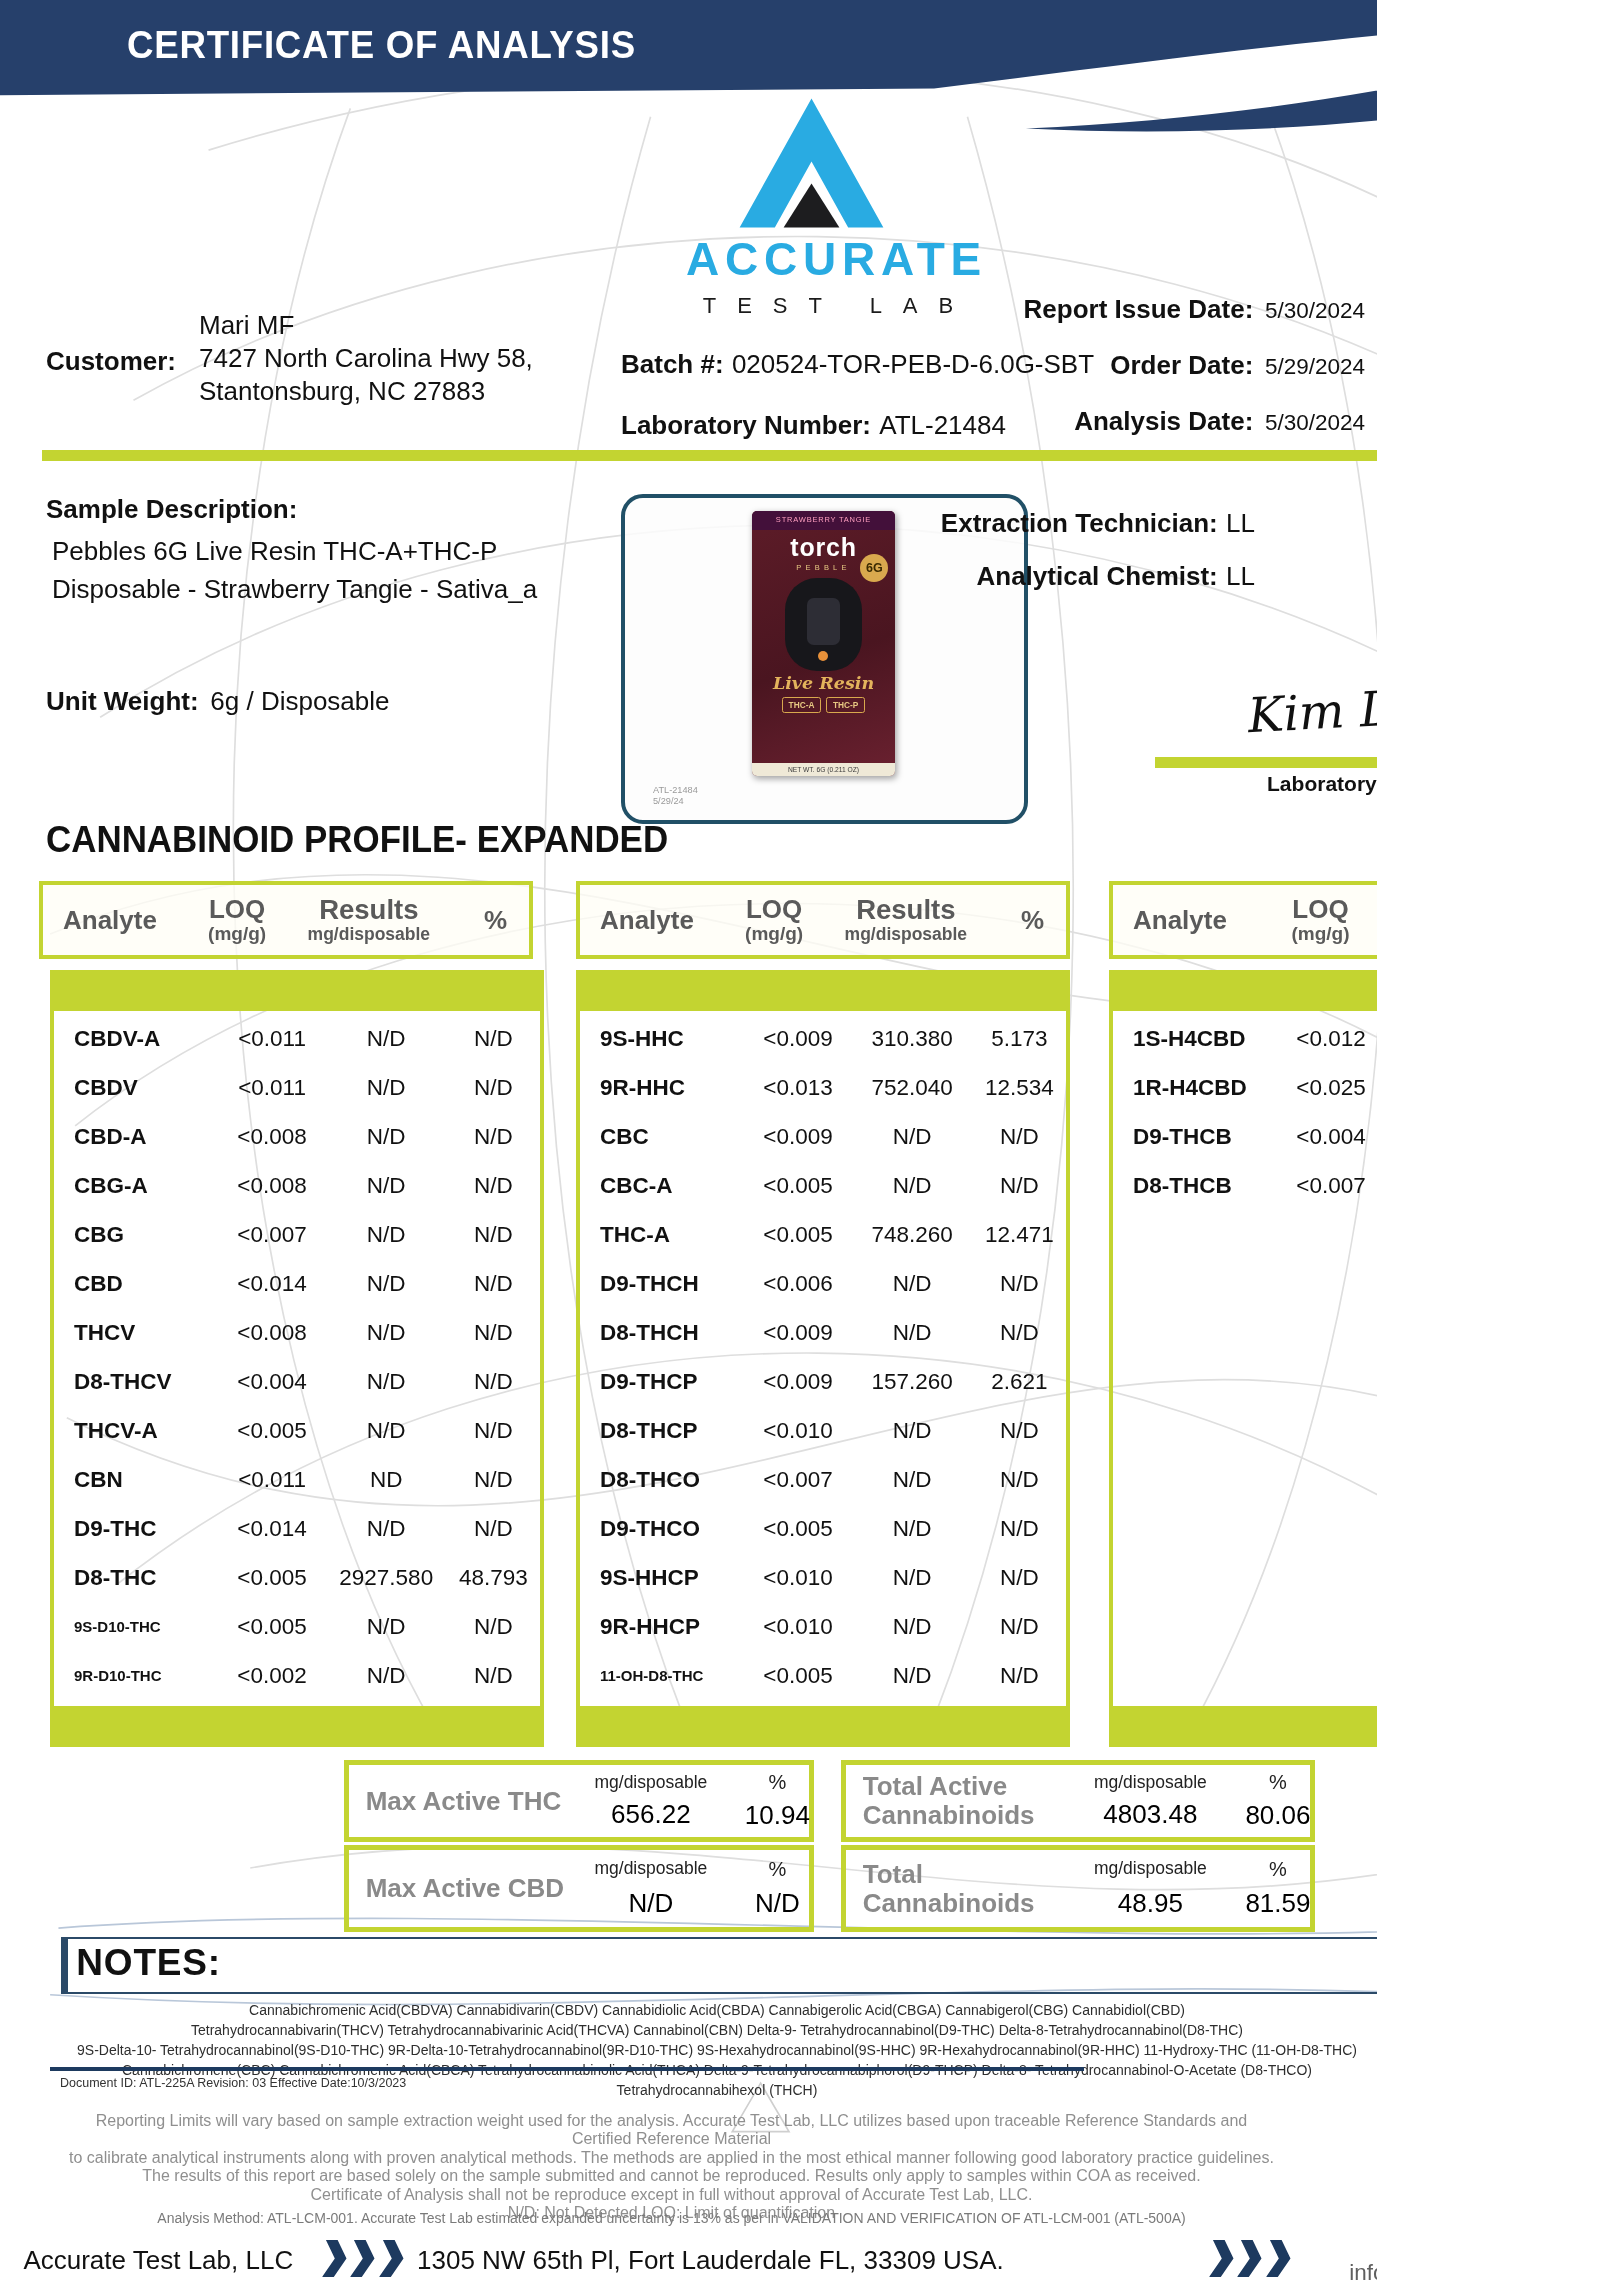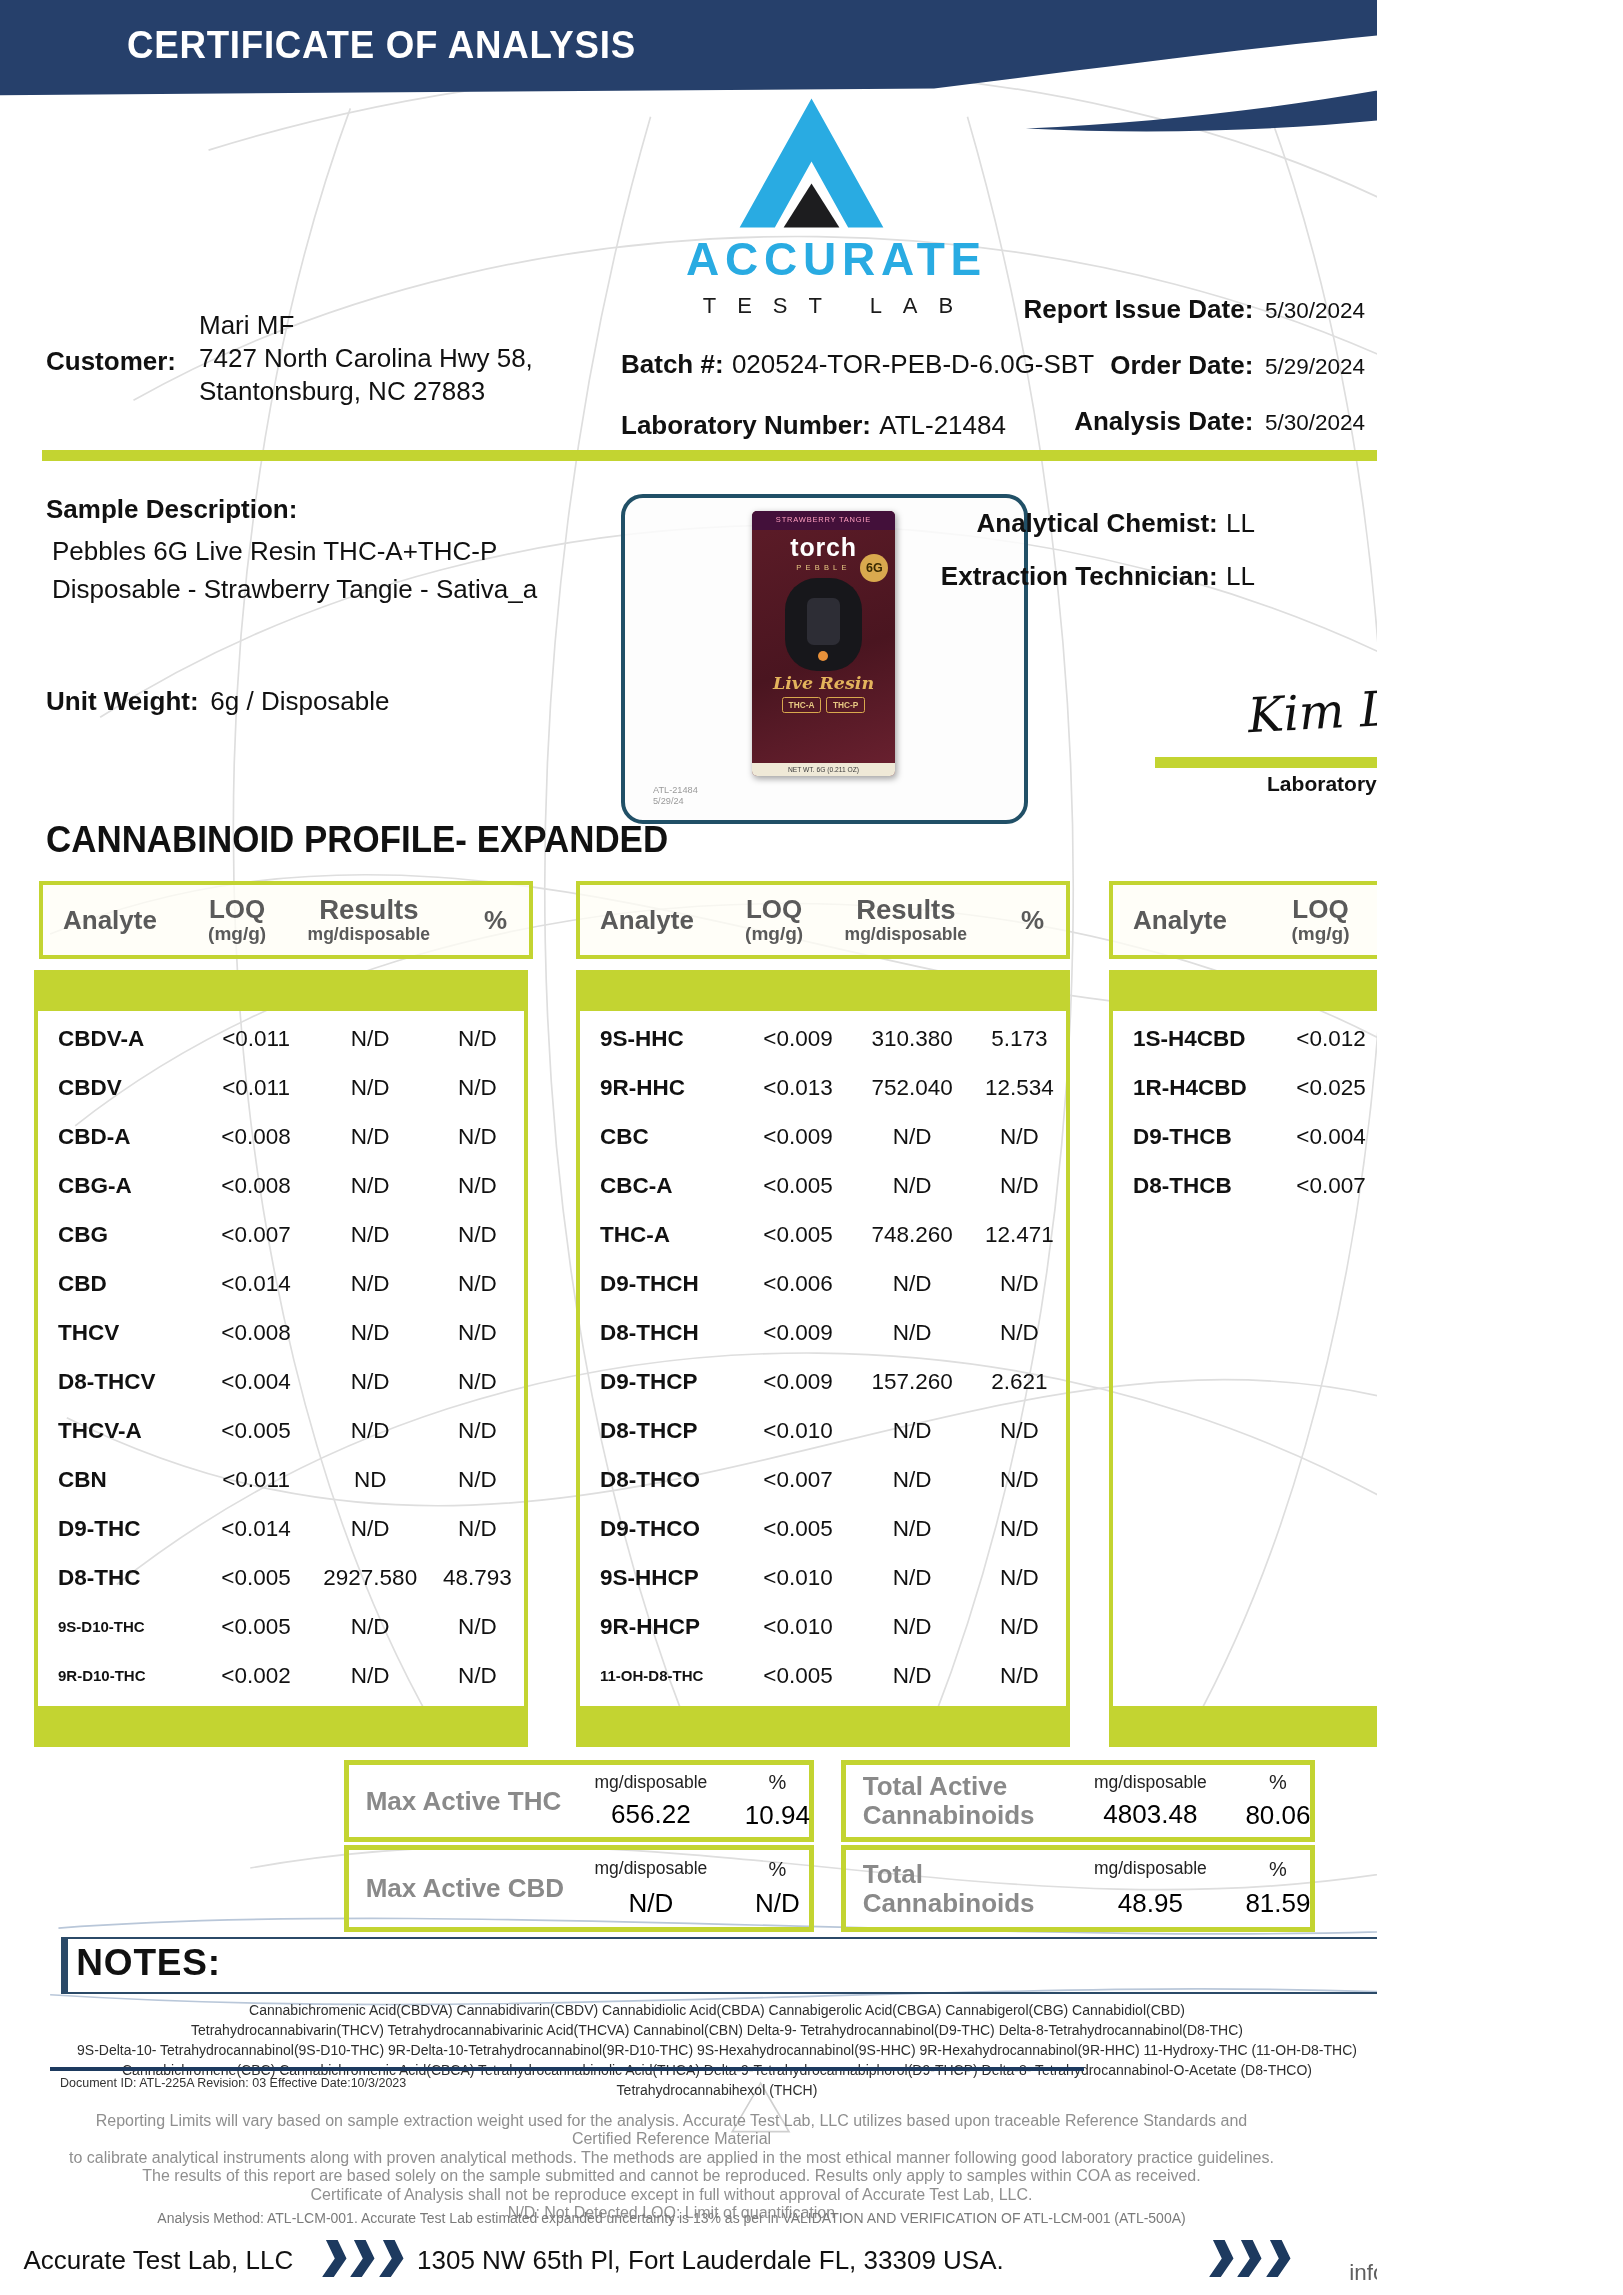--- a/index.html
+++ b/index.html
@@ -76,21 +76,21 @@
   .hbox{position:absolute;top:881px;height:70px;width:486px;border:4.2px solid #c3d431;
         background:rgba(255,254,246,.75);display:flex;align-items:center;color:#5a5a5a;z-index:1;gap:32px;}
   .hb1{left:39px;} .hb2{left:576px;} .hb3{left:1109px;}
   .h-analyte{width:31%;padding-left:20px;font-size:26px;font-weight:bold;}
   .h-col{text-align:center;font-weight:bold;}
   .h-loq{width:23%;} .h-res{width:26%;} .h-pct{width:20%;font-size:26px;}
   .h-top{font-size:26px;line-height:27px;} .h-res .h-top{font-size:27.5px;}
   .h-unit{font-size:19px;line-height:22px;} .h-res .h-unit{font-size:17.5px;}
 
   .tbody{position:absolute;top:970px;height:769px;width:486px;border:4.2px solid #c3d431;z-index:1;}
-  .tb1{left:34px;} .tb2{left:576px;} .tb3{left:1109px;}
+  .tb1{left:50px;} .tb2{left:576px;} .tb3{left:1109px;}
   .tbar{position:absolute;left:0;right:0;height:37px;background:#c3d431;}
   .tbar.top{top:0;} .tbar.bottom{bottom:0;}
   .trows{position:absolute;top:40px;left:0;right:0;}
   .trow{height:49px;display:flex;align-items:center;}
   .cell{white-space:nowrap;}
   .c-analyte{width:31%;padding-left:20px;font-weight:bold;font-size:22.5px;}
   .c-analyte.small{font-size:15px;}
   .c-loq{width:23%;text-align:center;font-size:22.5px;}
   .c-res{width:26%;text-align:center;font-size:22.5px;}
   .c-pct{width:20%;text-align:center;font-size:22.5px;}
@@ -233,24 +233,24 @@
       <div class="pbox-net">NET WT. 6G (0.211 OZ)</div>
     </div>
     <div class="photo-tag">
       <div>ATL-21484</div>
       <div>5/29/24</div>
     </div>
   </div>
 
   <div class="layer tech-rows">
     <div>
+      <span class="lbl">Extraction Technician:</span><span class="val">LL</span>
+    </div>
+    <div>
       <span class="lbl">Analytical Chemist:</span><span class="val">LL</span>
-    </div>
-    <div>
-      <span class="lbl">Extraction Technician:</span><span class="val">LL</span>
     </div>
   </div>
   <div class="layer sig-name">Kim Dang</div>
   <div class="layer lime-line sig-line"></div>
   <div class="layer sig-title">Laboratory Manager</div>
 
   <div class="layer profile-title">CANNABINOID PROFILE- EXPANDED</div>
 
   <div class="hbox hb1">
     <div class="h-analyte">Analyte</div>

